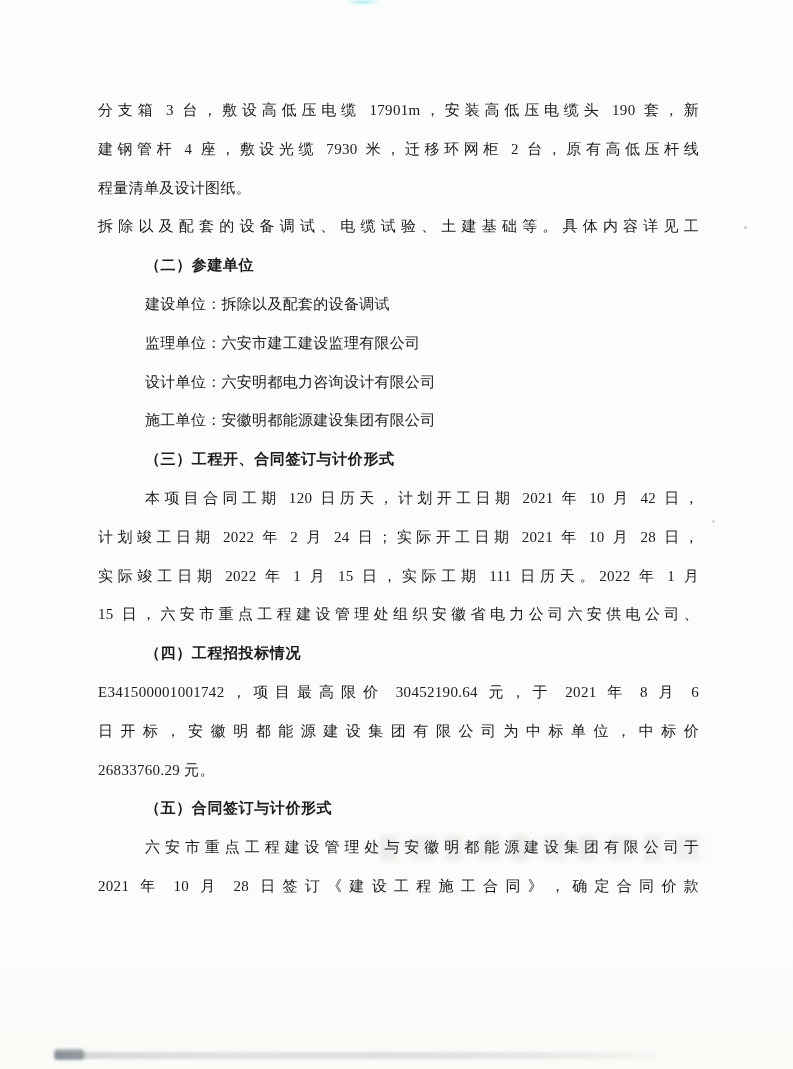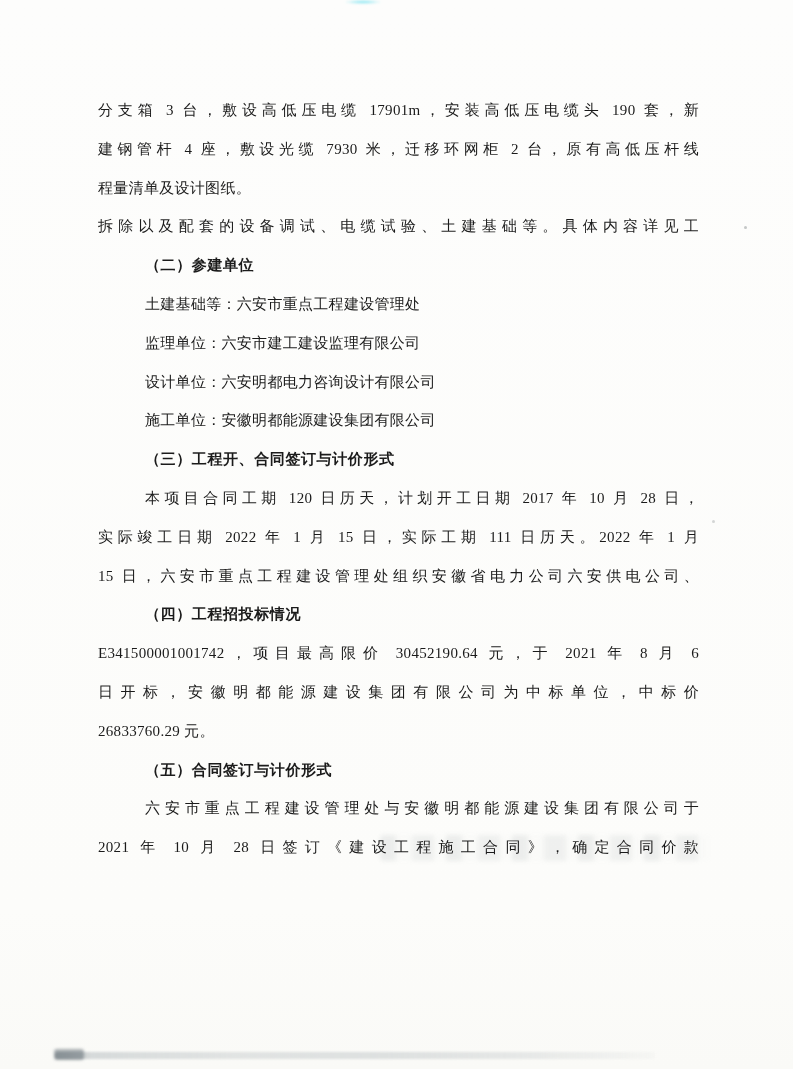--- a/index.html
+++ b/index.html
@@ -104,26 +104,27 @@
 <div class="artifact bottom-corner-blob"></div>
 <div class="artifact speck-1"></div>
 <div class="artifact speck-2"></div>
 
 <div class="text-block">
     <div class="line fill">分支箱 3 台，敷设高低压电缆 17901m，安装高低压电缆头 190 套，新</div>
     <div class="line fill">建钢管杆 4 座，敷设光缆 7930 米，迁移环网柜 2 台，原有高低压杆线</div>
     <div class="line plain">程量清单及设计图纸。</div>
     <div class="line fill">拆除以及配套的设备调试、电缆试验、土建基础等。具体内容详见工</div>
     <div class="line heading">（二）参建单位</div>
-    <div class="line indent">土建基础等：六安市重点工程建设管理处</div>
+    <div class="line indent">建设单位：拆除以及配套的设备调试</div>
     <div class="line indent">监理单位：六安市建工建设监理有限公司</div>
     <div class="line indent">设计单位：六安明都电力咨询设计有限公司</div>
     <div class="line indent">施工单位：安徽明都能源建设集团有限公司</div>
     <div class="line heading">（三）工程开、合同签订与计价形式</div>
-    <div class="line indent-fill">本项目合同工期 120 日历天，计划开工日期 2017 年 10 月 28 日，</div>
+    <div class="line indent-fill">本项目合同工期 120 日历天，计划开工日期 2021 年 10 月 42 日，</div>
+    <div class="line fill">计划竣工日期 2022 年 2 月 24 日；实际开工日期 2021 年 10 月 28 日，</div>
     <div class="line fill">实际竣工日期 2022 年 1 月 15 日，实际工期 111 日历天。2022 年 1 月</div>
     <div class="line fill">15 日，六安市重点工程建设管理处组织安徽省电力公司六安供电公司、</div>
     <div class="line heading">（四）工程招投标情况</div>
     <div class="line fill">E341500001001742，项目最高限价 30452190.64 元，于 2021 年 8 月 6</div>
     <div class="line fill">日开标，安徽明都能源建设集团有限公司为中标单位，中标价</div>
     <div class="line plain">26833760.29 元。</div>
     <div class="line heading">（五）合同签订与计价形式</div>
     <div class="line indent-fill">六安市重点工程建设管理处与安徽明都能源建设集团有限公司于</div>
     <div class="line fill">2021 年 10 月 28 日签订《建设工程施工合同》，确定合同价款</div>
   </div>

